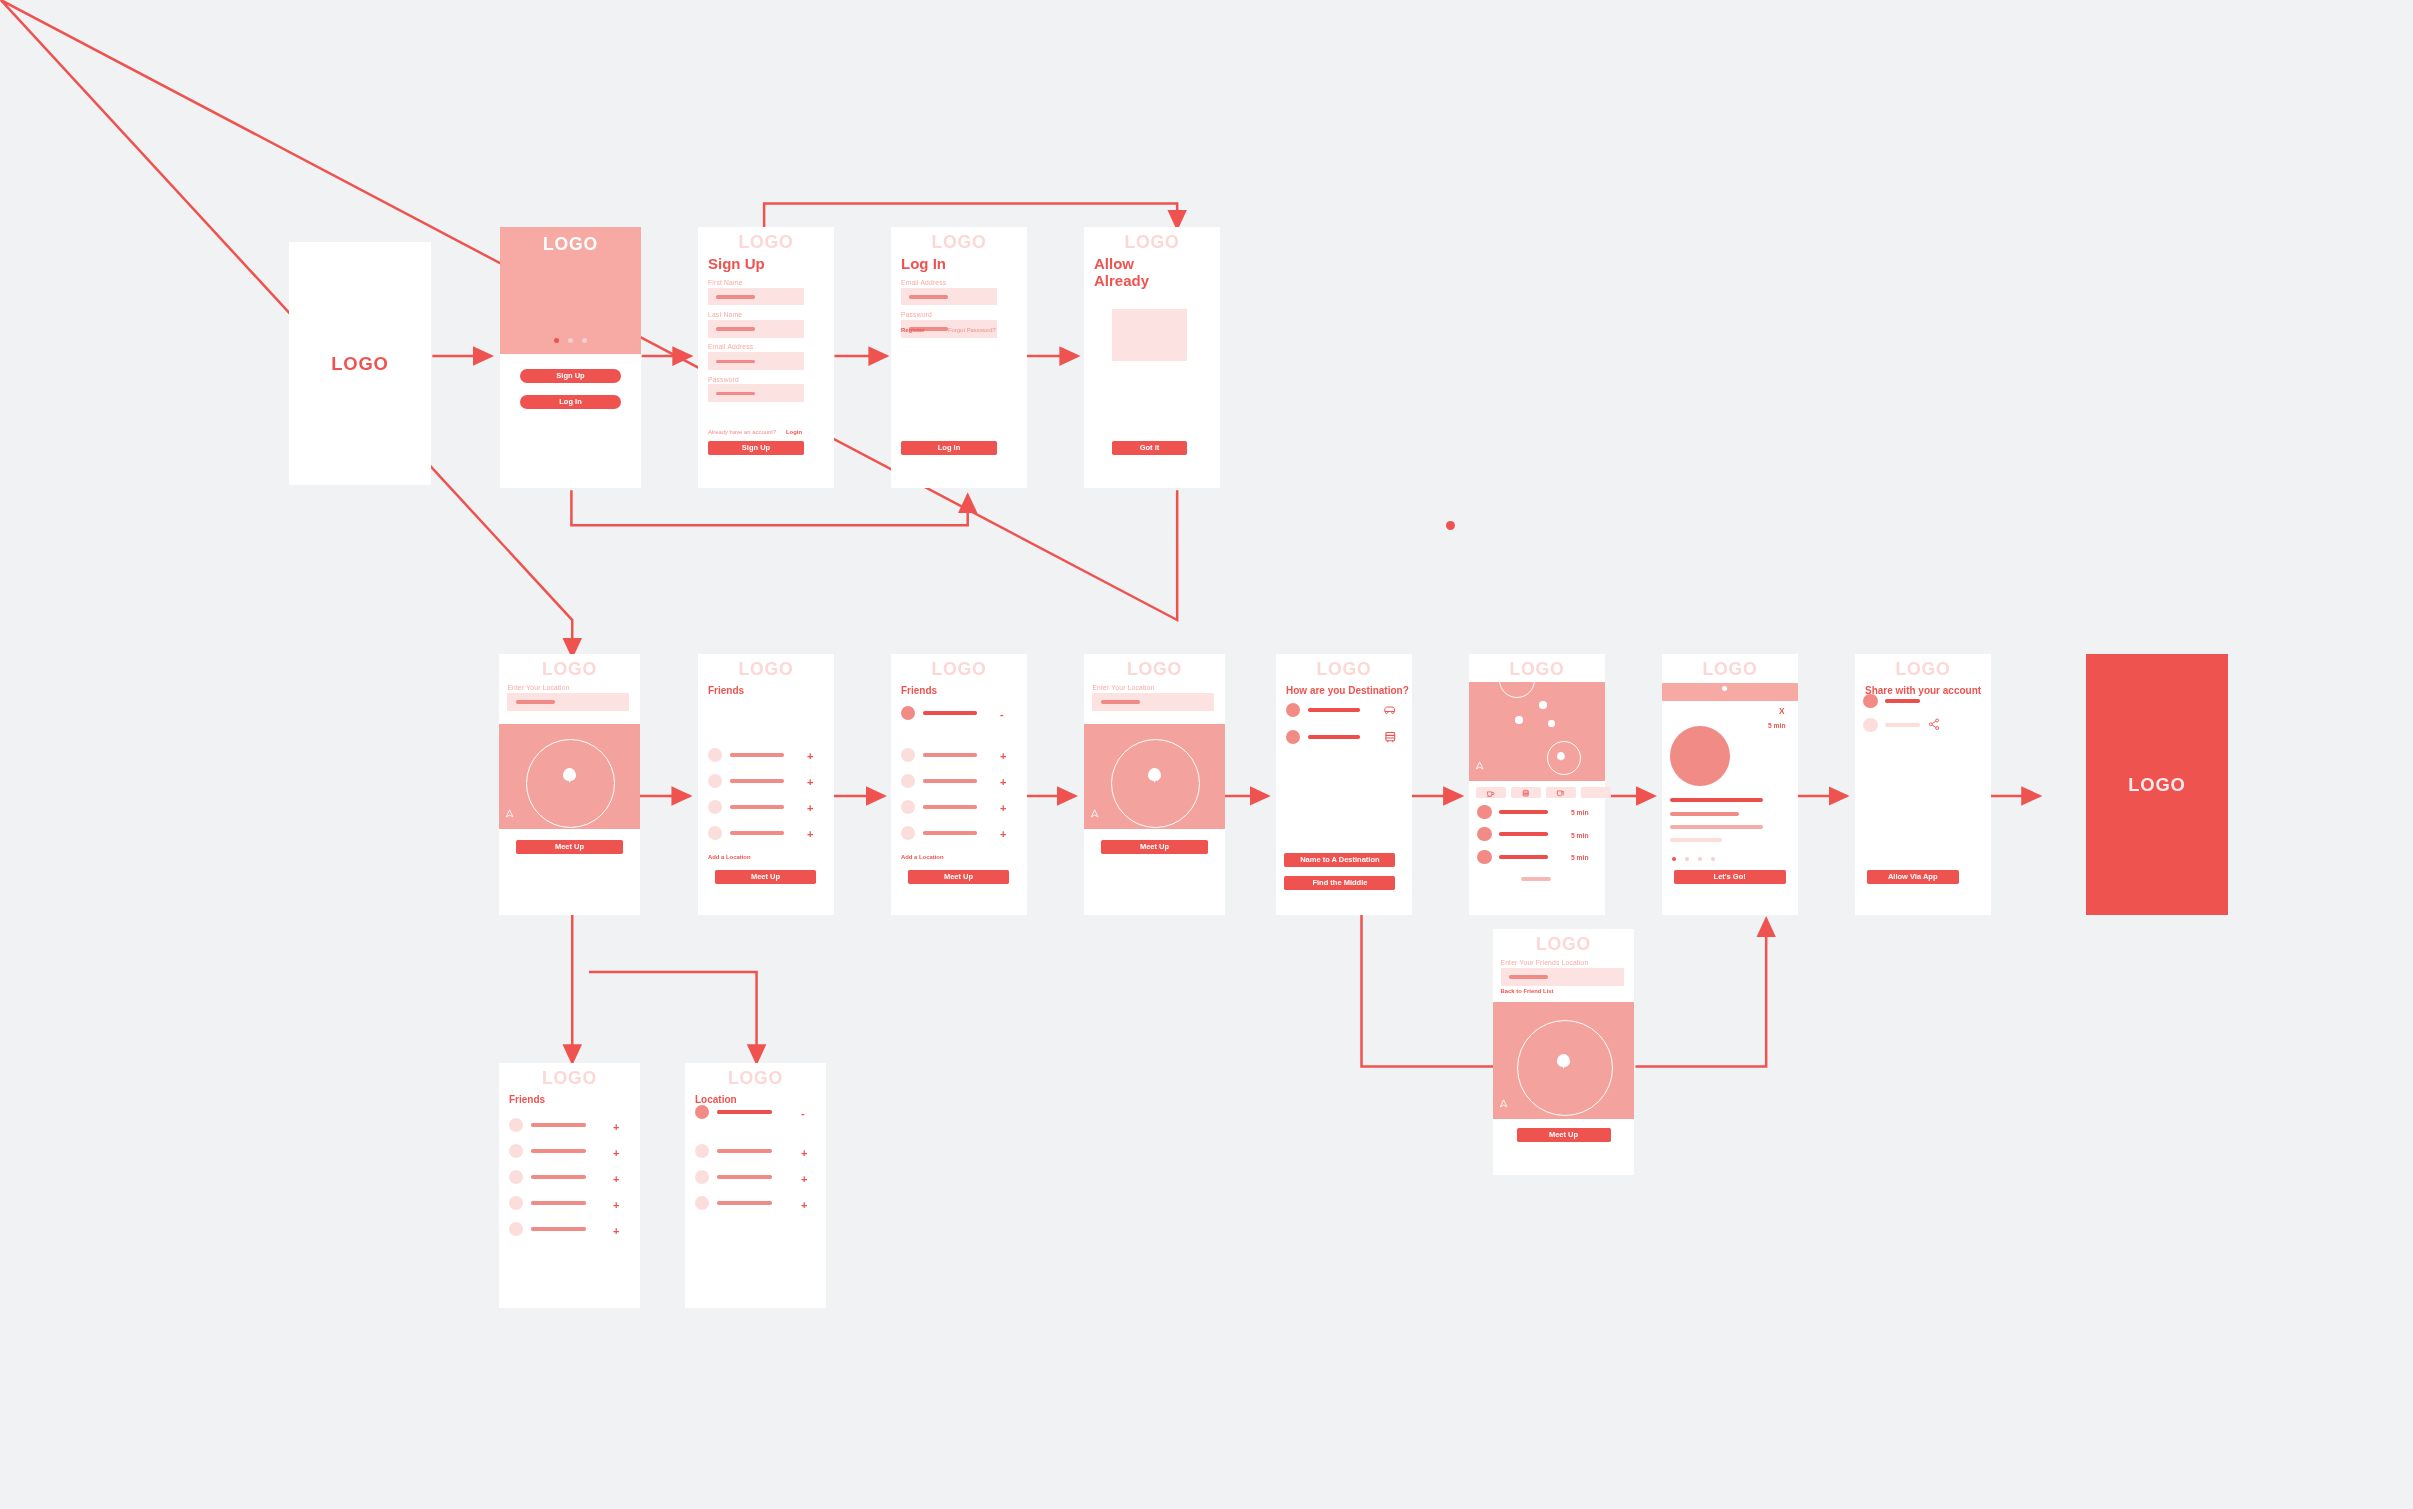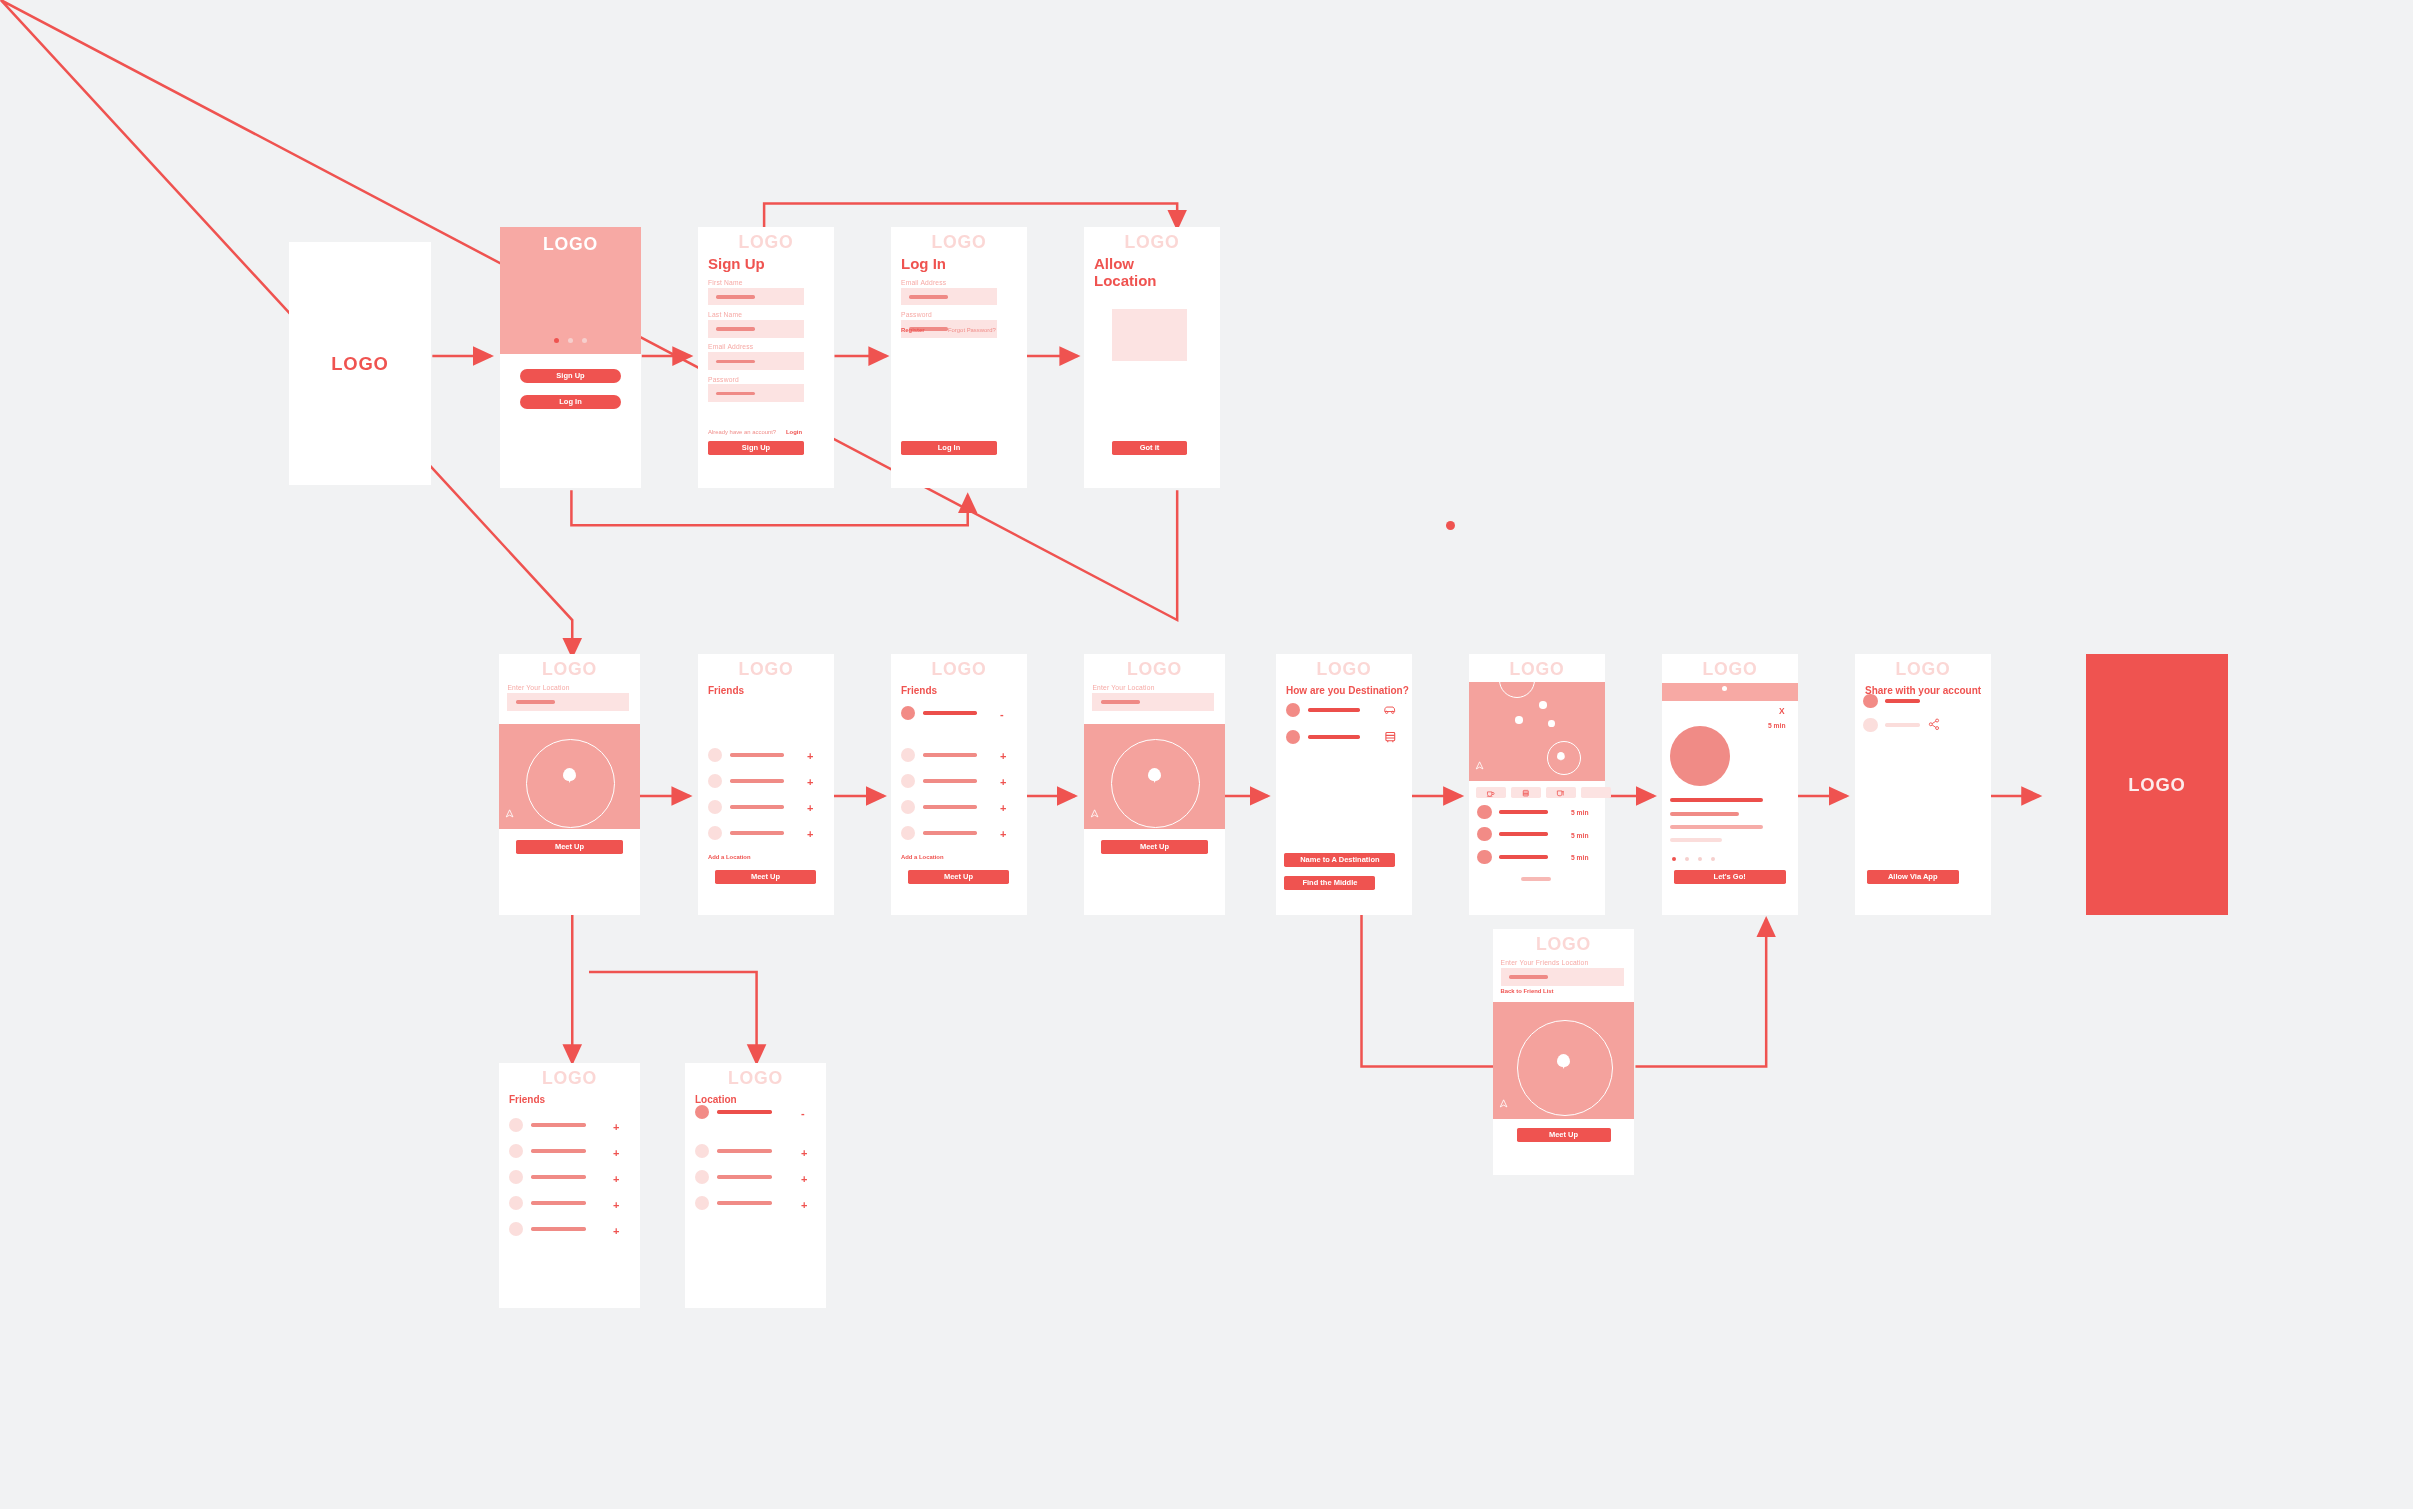--- a/index.html
+++ b/index.html
@@ -219,21 +219,21 @@
     <div class="field-box">
         <div class="bar"></div>
       </div>
     <div class="tiny-link bold" style="left:10px;top:100px;">Register</div>
     <div class="tiny-link" style="left:57px;top:100px;">Forgot Password?</div>
     <div class="btn" style="left:10px;top:214px;width:96px;">Log In</div>
   </div>
 
   <div class="screen" style="left:1084px;top:227px;width:136px;height:261px;">
     <div class="logo-head">LOGO</div>
-    <div class="scr-title" style="width:75px;">Allow Location</div>
+    <div class="scr-title" style="width:75px;">Allow Already</div>
     <div style="position:absolute;left:28px;top:82px;width:75px;height:52px;background:#fce3e2;"></div>
     <div class="btn" style="left:28px;top:214px;width:75px;">Got it</div>
   </div>
 
   <div class="lone-dot" style="left:1446px;top:521px;"></div>
 
   <div class="screen" style="left:499px;top:654px;width:141px;height:261px;">
     <div class="logo-head">LOGO</div>
     <div class="field-label" style="margin-left:8.4px;">Enter Your Location</div>
     <div class="field-box" style="margin-left:8.4px;width:122px;">
@@ -346,21 +346,21 @@
         <div class="av full"></div>
         <div class="ln strong" style="width:52px;"></div>
       </div>
     <span style="position:absolute;left:108px;top:77px;">
       <svg width="12.6" height="12.6" viewBox="0 0 20 20" fill="none" stroke="#ef5350" stroke-width="1.7">
         <rect x="3" y="2.5" width="14" height="13" rx="1.5"></rect>
         <path d="M3 7 H17 M3 11 H17 M6 15.5 V18 M14 15.5 V18"></path>
       </svg>
     </span>
     <div class="btn" style="left:8.4px;top:199px;width:111px;">Name to A Destination</div>
-    <div class="btn" style="left:8.4px;top:222px;width:91px;">Find the Middle</div>
+    <div class="btn" style="left:8.4px;top:222px;width:111px;">Find the Middle</div>
   </div>
 
   <div class="screen" style="left:1469px;top:654px;width:136px;height:261px;">
     <div class="logo-head">LOGO</div>
     <div class="map" style="left:0;top:28px;width:136px;height:99px;">
       <div class="ring" style="left:30px;top:-20px;width:34px;height:34px;"></div>
 
       <div style="position:absolute;left:70px;top:19px;width:7.5px;height:7.5px;border-radius:50%;background:#fff;"></div>
       <div style="position:absolute;left:46px;top:34px;width:7.5px;height:7.5px;border-radius:50%;background:#fff;"></div>
       <div style="position:absolute;left:79px;top:38px;width:6.7px;height:6.7px;border-radius:50%;background:#fff;"></div>

